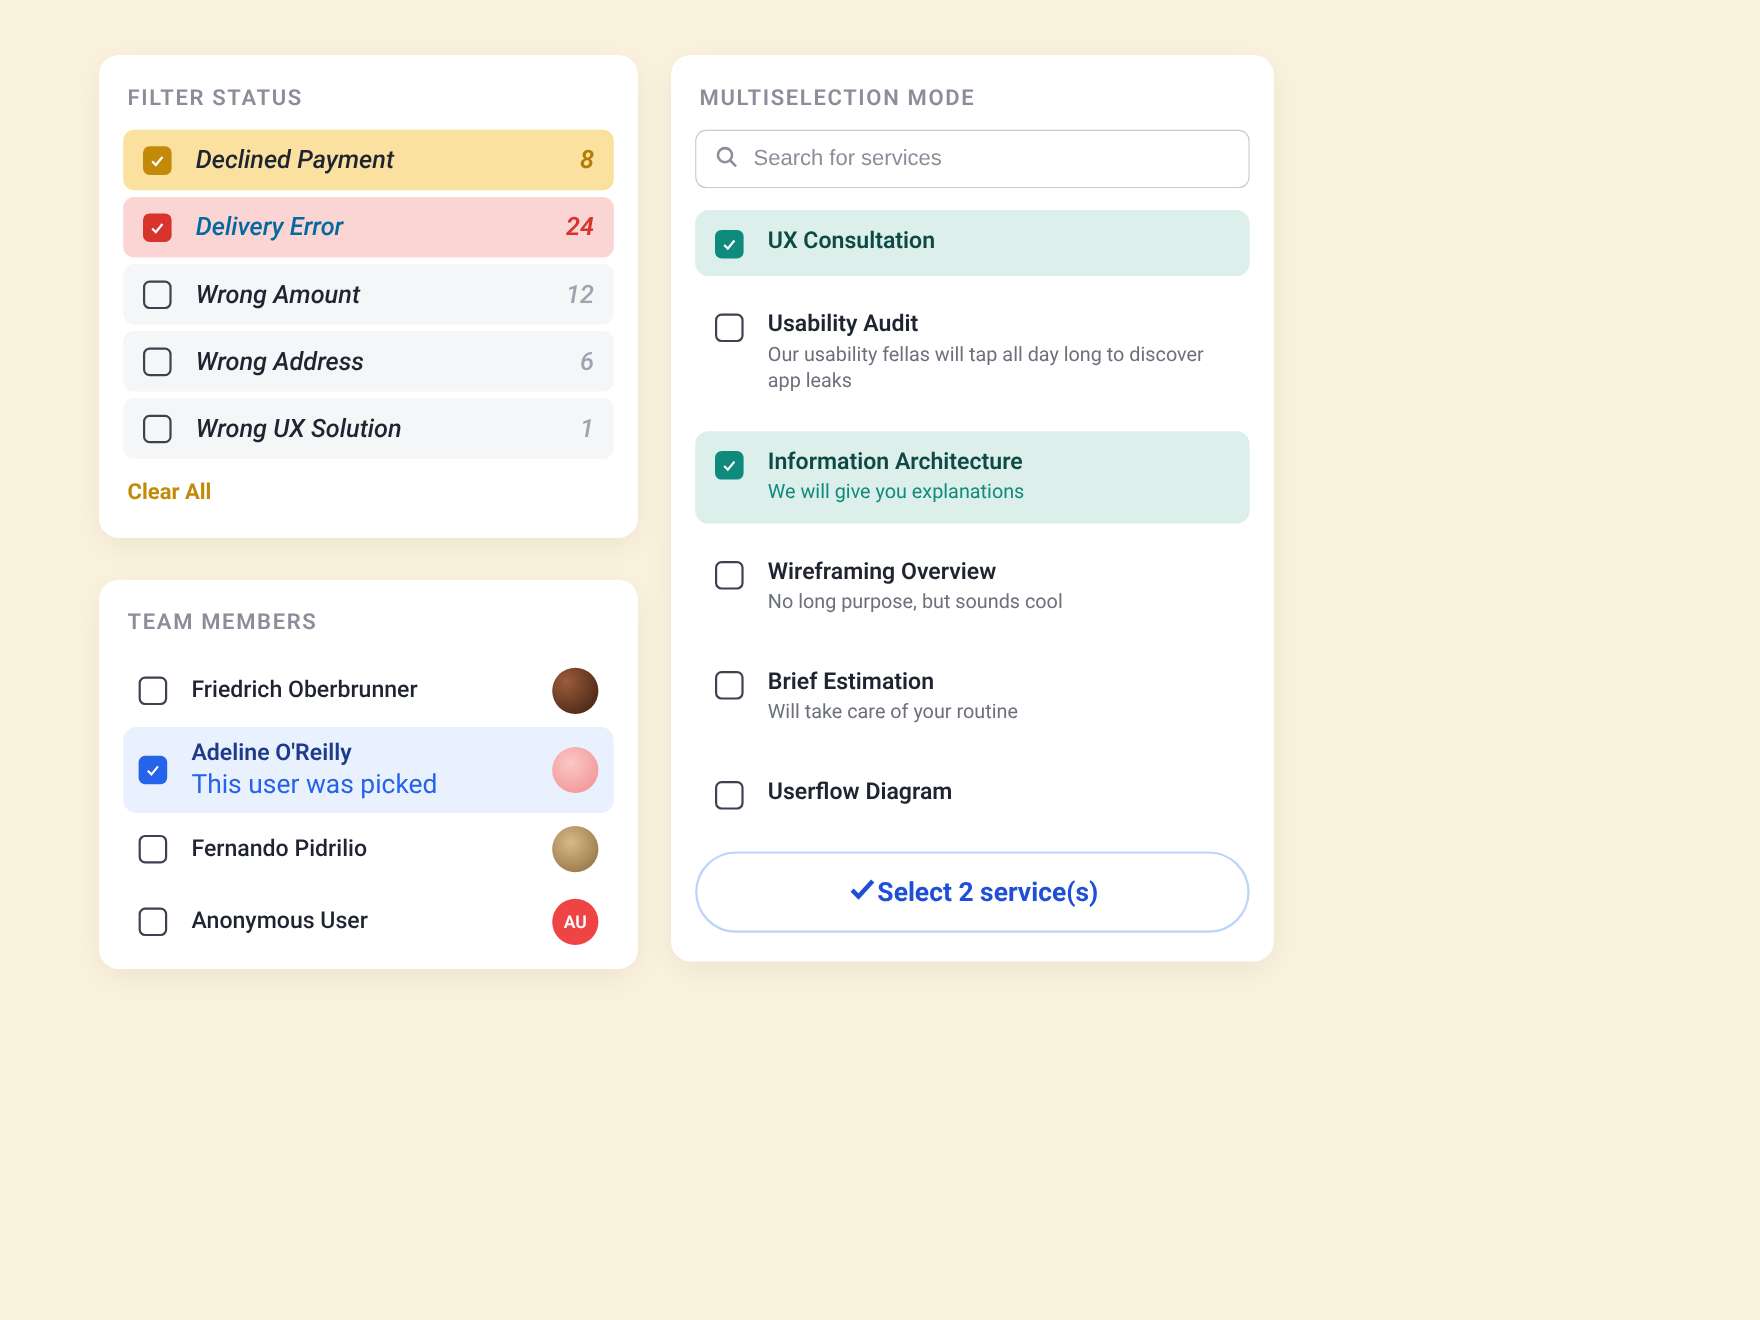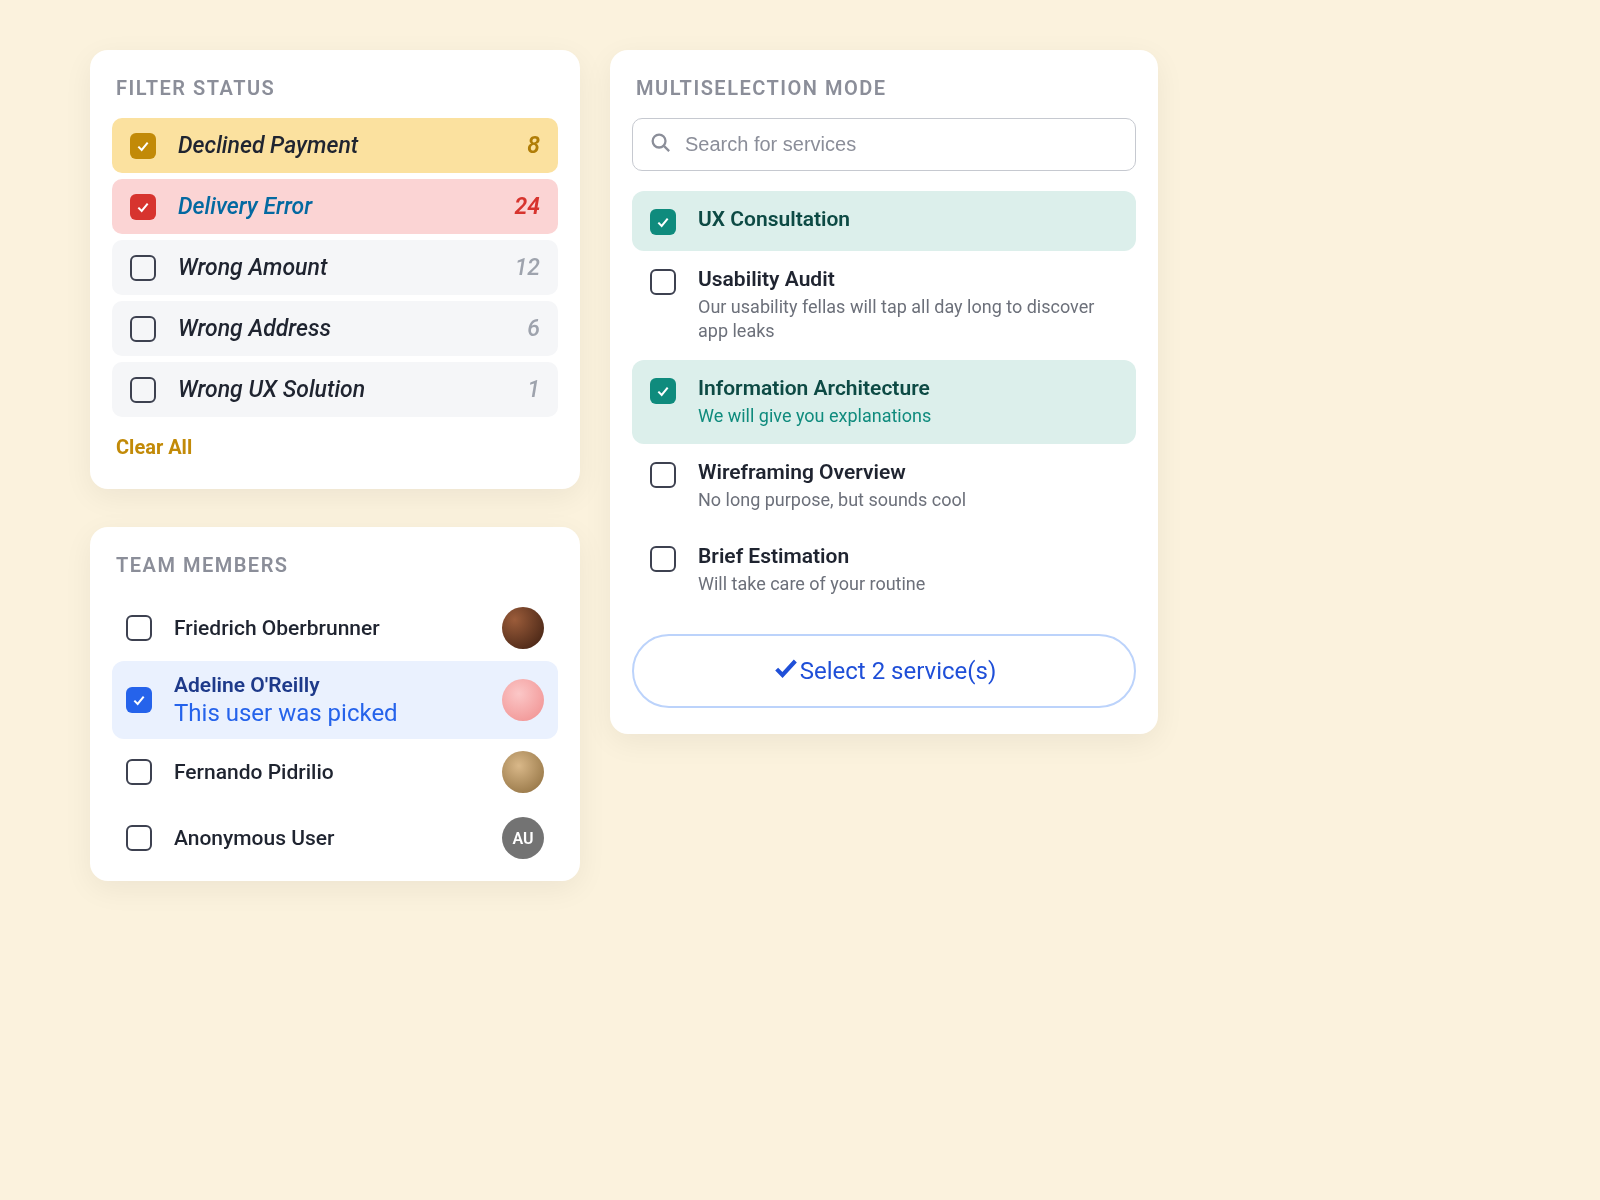--- a/index.html
+++ b/index.html
@@ -88,38 +88,38 @@
     .member-sub { font-size: 24px; color: #2563eb; margin-top: 2px; }
     .avatar {
       width: 42px; height: 42px; border-radius: 50%;
       margin-left: auto; flex-shrink: 0;
       display:flex; align-items:center; justify-content:center;
       font-weight:600; color:#fff; font-size:16px;
     }
     .avatar.a1 { background: radial-gradient(circle at 30% 30%, #9b5c3a, #3b1d10); }
     .avatar.a2 { background: radial-gradient(circle at 40% 35%, #fbc7c7, #f08d8d); }
     .avatar.a3 { background: radial-gradient(circle at 40% 35%, #d9b889, #8a6a3a); }
-    .avatar.a4 { background: #737373; }
+    .avatar.a4 { background: #ef4444; }
     
     .search-box {
       display:flex; align-items:center;
       border: 1.5px solid #c6c9d0;
       border-radius: 10px;
       padding: 12px 16px;
       margin-bottom: 20px;
       color:#8b8e99;
       font-size:20px;
     }
     .search-box svg { width:22px; height:22px; stroke:#8b8e99; stroke-width:2.5; fill:none; margin-right:14px; }
     .search-box input {
       border:none; outline:none; font-size:20px; color:#1f2430; width:100%;
       background:transparent;
     }
     .search-box input::placeholder { color:#8b8e99; }
-    .service-list { display:flex; flex-direction:column; gap:0; }
+    .service-list { display:flex; flex-direction:column; gap:16px; }
     .service-item {
       display:flex; align-items:flex-start;
       padding:16px 18px;
       border-radius:12px;
       cursor:pointer;
     }
     .service-item.selected { background:#dcefeb; }
     .service-item .chk { margin-top:2px; }
     .service-text { display:flex; flex-direction:column; }
     .service-title { font-size:21px; font-weight:600; color:#1f2430; }
@@ -129,21 +129,21 @@
     .cta-button {
       margin-top:22px;
       border:2px solid #bcd3fb;
       border-radius: 999px;
       padding:18px 22px;
       display:flex;
       align-items:center;
       justify-content:center;
       color:#1f4fd8;
       font-size:24px;
-      font-weight:400;
+      font-weight:700;
       cursor:pointer;
     }
     .cta-button svg { width:28px; height:28px; stroke:#1f4fd8; stroke-width:3.5; fill:none; }
   </style>
 </head>
 <body>
 
 <div class="left-col">
 
   <div class="card">
@@ -295,20 +295,26 @@
       </div>
 
       <div class="service-item">
         <span class="chk outline"></span>
         <div class="service-text">
           <span class="service-title">Brief Estimation</span>
           <span class="service-desc">Will take care of your routine</span>
         </div>
       </div>
 
+      <div class="service-item">
+        <span class="chk outline"></span>
+        <div class="service-text">
+          <span class="service-title">Userflow Diagram</span>
+        </div>
+      </div>
 
     </div>
 
     <div class="cta-button">
       <span>
         <svg viewBox="0 0 24 24">
             <polyline points="4 13 9 18 20 6"></polyline>
           </svg>
       </span>
       <span>Select 2 service(s)</span>

